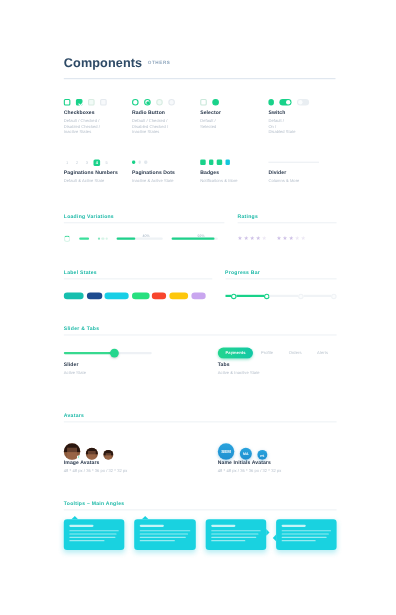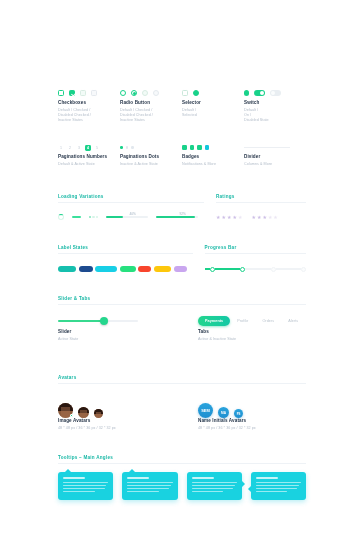--- a/index.html
+++ b/index.html
@@ -179,20 +179,27 @@
   .tt-tail.rt { right: -3px; top: 9px; border-top:3px solid transparent;
                 border-bottom:3px solid transparent; border-left:3.4px solid #19d2e0; }
   .tt-tail.lb { left: -3px; bottom: 8px; border-top:3px solid transparent;
                 border-bottom:3px solid transparent; border-right:3.4px solid #19d2e0; }
 </style>
 </head>
 <body>
 
 <div class="page">
 
+  <div class="header">
+    <div class="header-row">
+      <div class="title">Components</div>
+      <div class="title-badge">OTHERS</div>
+    </div>
+    <div class="header-rule"></div>
+  </div>
 
   <div class="controls">
 
     <div class="ctrl-col">
       <div class="ctrl-demo">
         <span class="cb"></span>
         <span class="cb checked"></span>
         <span class="cb dis"></span>
         <span class="cb off"></span>
       </div>

